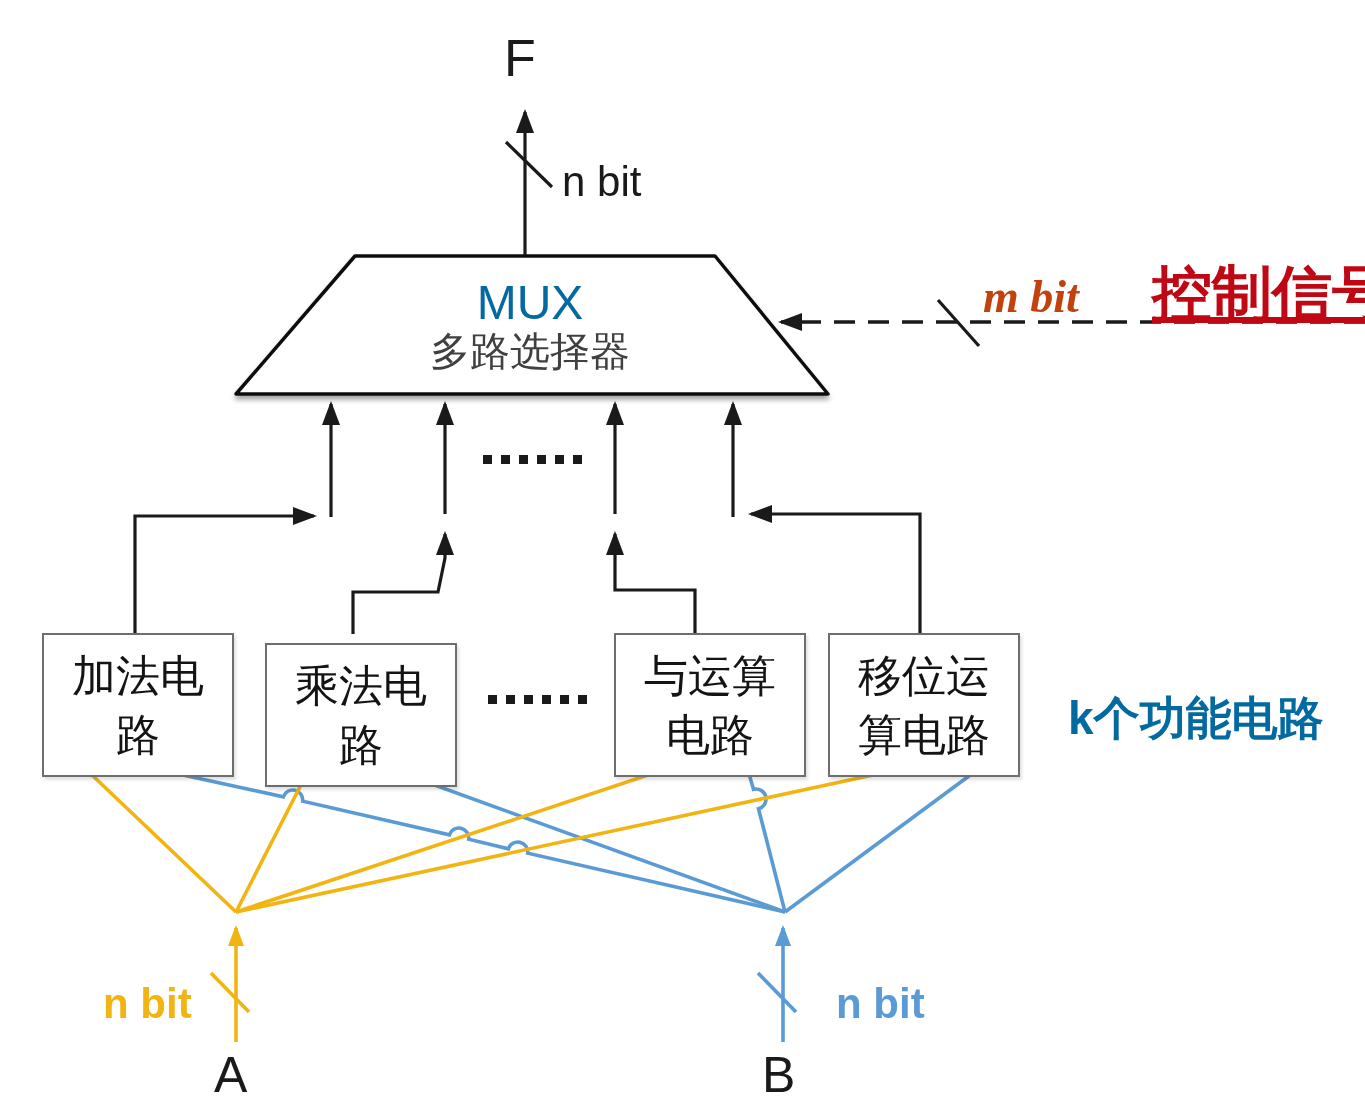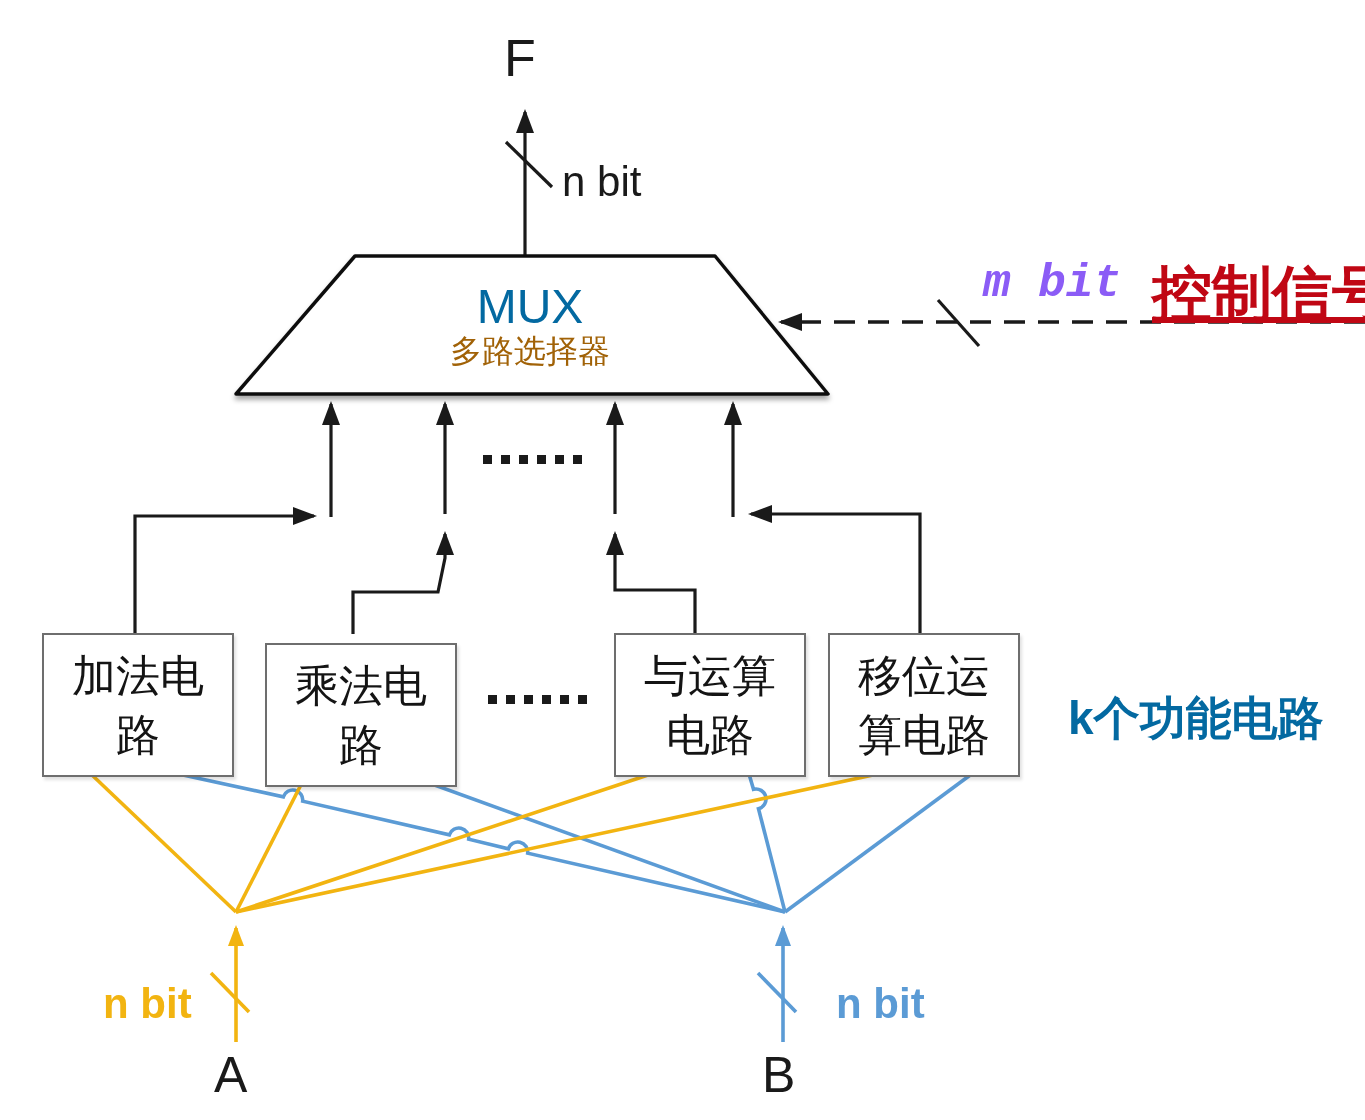--- a/index.html
+++ b/index.html
@@ -10,23 +10,23 @@
   svg.wires{position:absolute;left:0;top:0;}
   .lbl{position:absolute;white-space:nowrap;color:#1a1a1a;}
   .lbl-f{left:504px;top:28px;font-size:52px;font-weight:500;}
   .lbl-nbit-top{left:562px;top:158px;font-size:42px;font-weight:500;}
   .mux-text{
     position:absolute;left:300px;top:262px;width:460px;height:126px;
     display:flex;flex-direction:column;align-items:center;justify-content:center;
     gap:4px;pointer-events:none;
   }
   .mux-text .t1{font-size:48px;font-weight:500;color:#0369a1;line-height:1;}
-  .mux-text .t2{font-size:32px;font-weight:500;color:#a16207;line-height:1;}
-  .lbl-mbit{left:983px;top:258px;font-size:46px;font-style:italic;
-    font-family:Liberation Mono, monospace;color:#8b5cf6;font-weight:600;}
+  .mux-text .t2{font-size:40px;font-weight:500;color:#404040;line-height:1;}
+  .lbl-mbit{left:983px;top:270px;font-size:46px;font-style:italic;
+    font-family:Liberation Serif, serif;color:#c2410c;font-weight:600;}
   .lbl-ctrl{left:1152px;top:254px;font-size:60px;font-weight:600;color:#c00714;text-decoration:underline;}
   .fbox{
     position:absolute;top:633px;width:188px;height:140px;background:#ffffff;
     border:2px solid #6e6e6e;box-shadow:2px 3px 3px rgba(0,0,0,0.12);
     display:flex;flex-direction:column;align-items:center;justify-content:center;
     font-size:44px;font-weight:500;color:#141414;line-height:1.35;
   }
   .fbox span{display:block;text-align:right;}
   .fb1{left:42px;} .fb2{left:265px;margin-top:10px;} .fb3{left:604px;margin-left:10px;} .fb4{left:828px;}
   .lbl-k{left:1068px;top:688px;font-size:46px;font-weight:600;color:#0369a1;}

